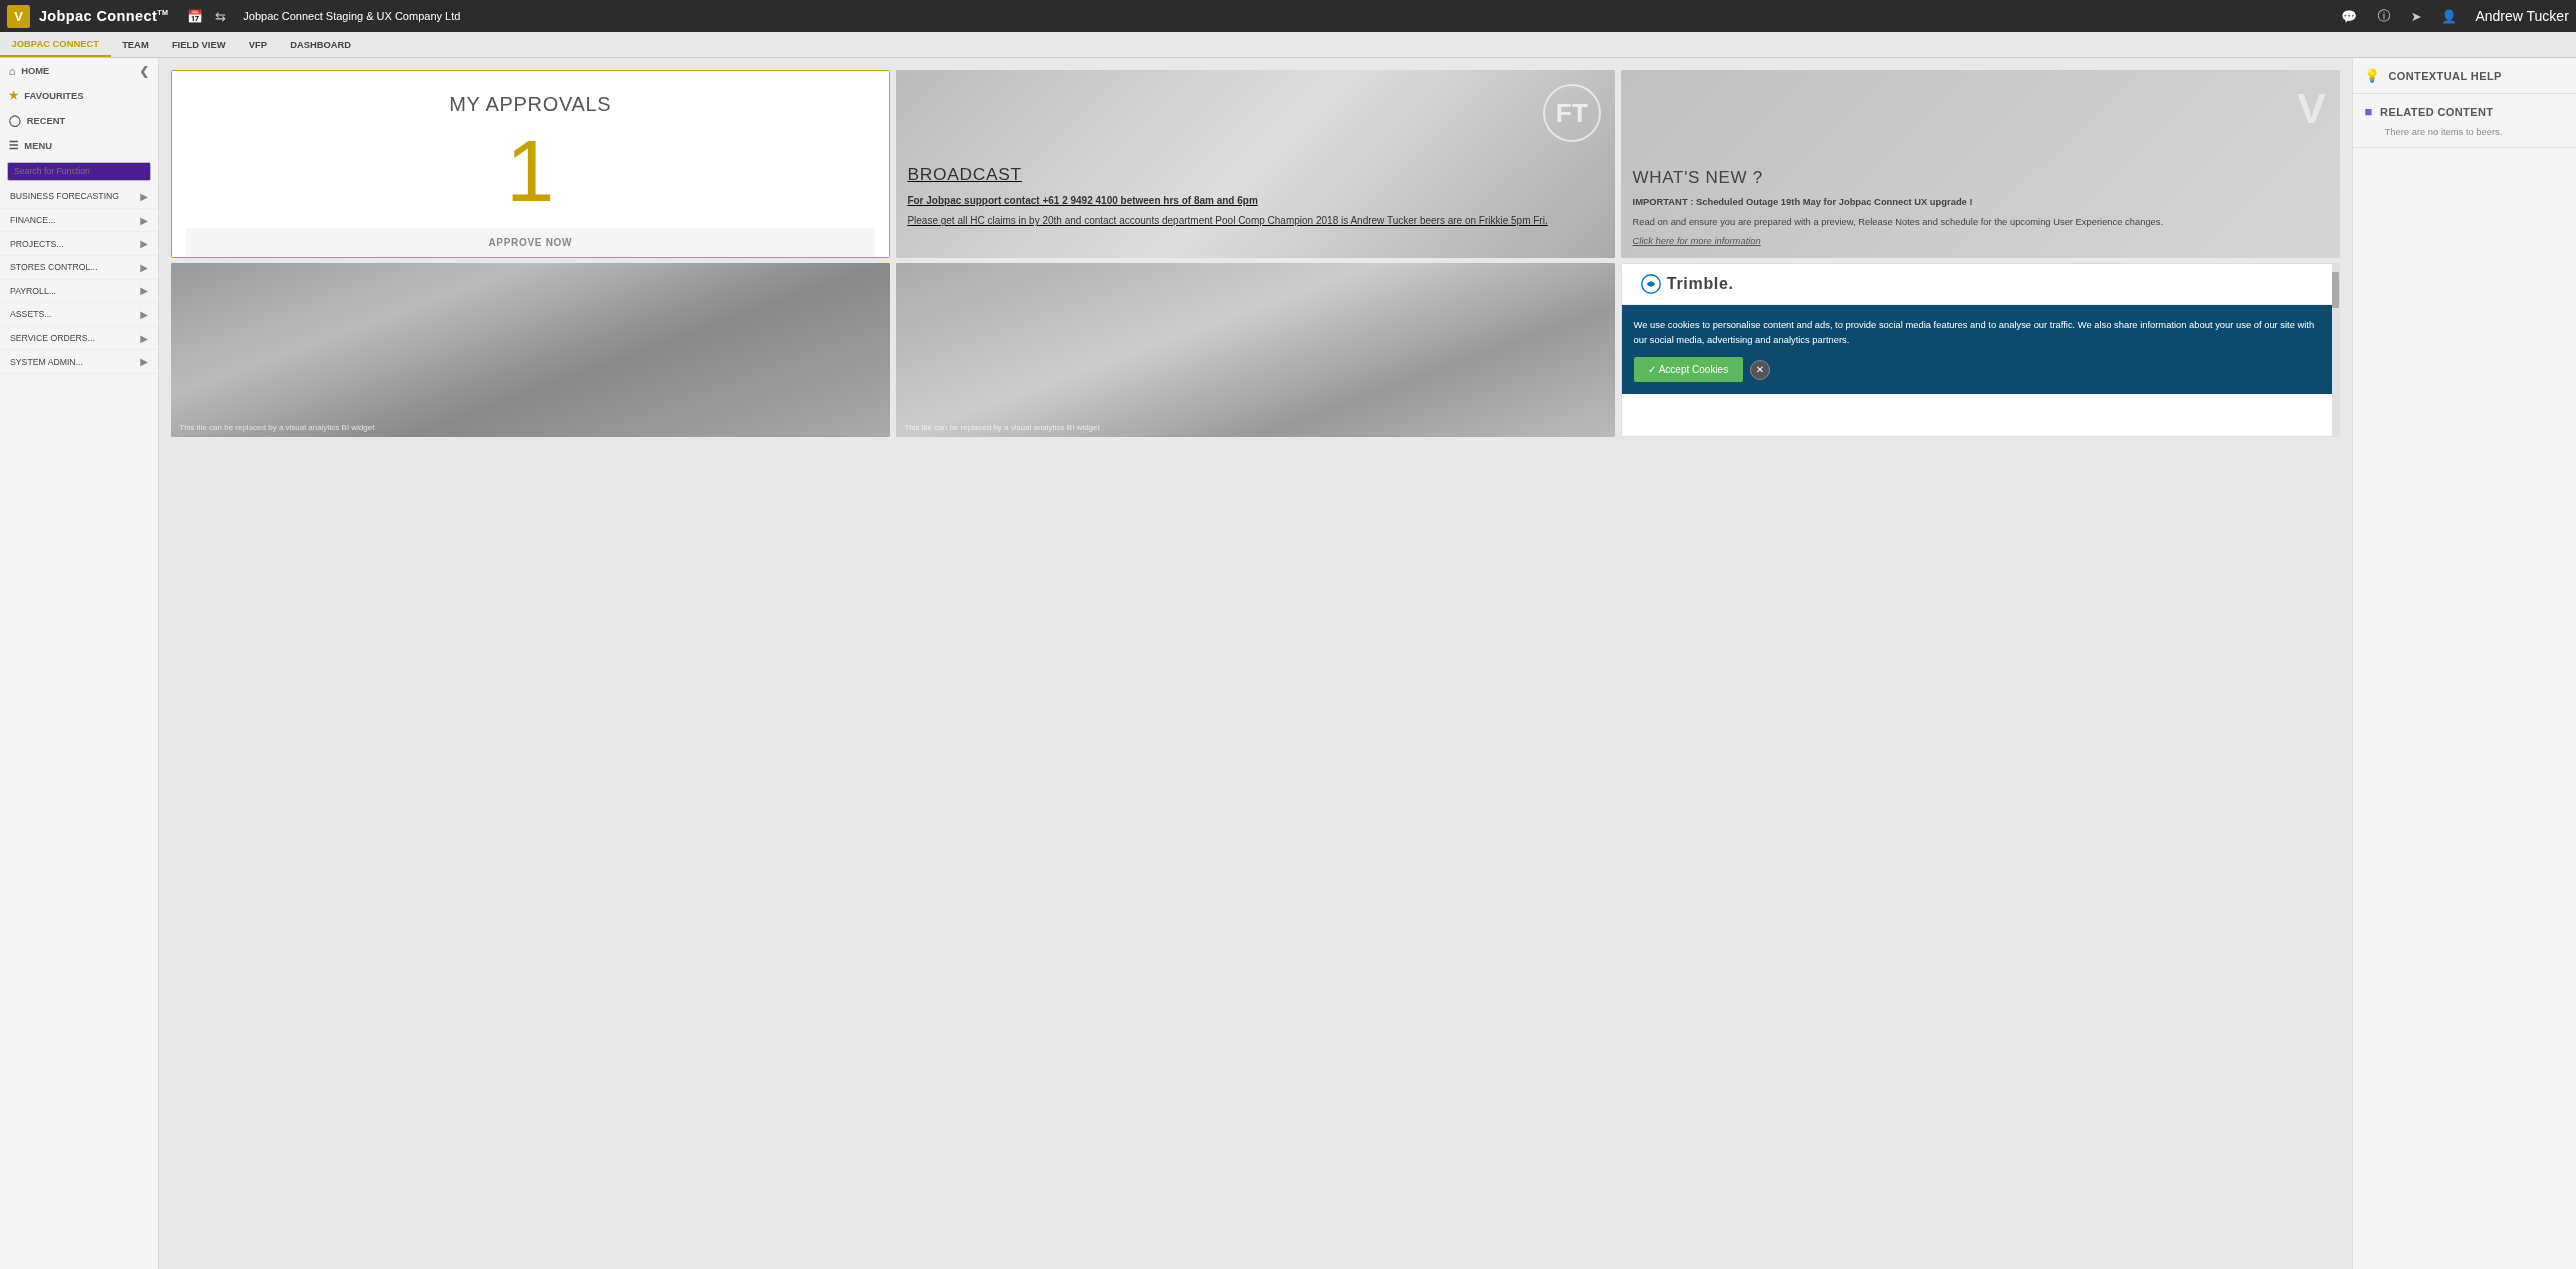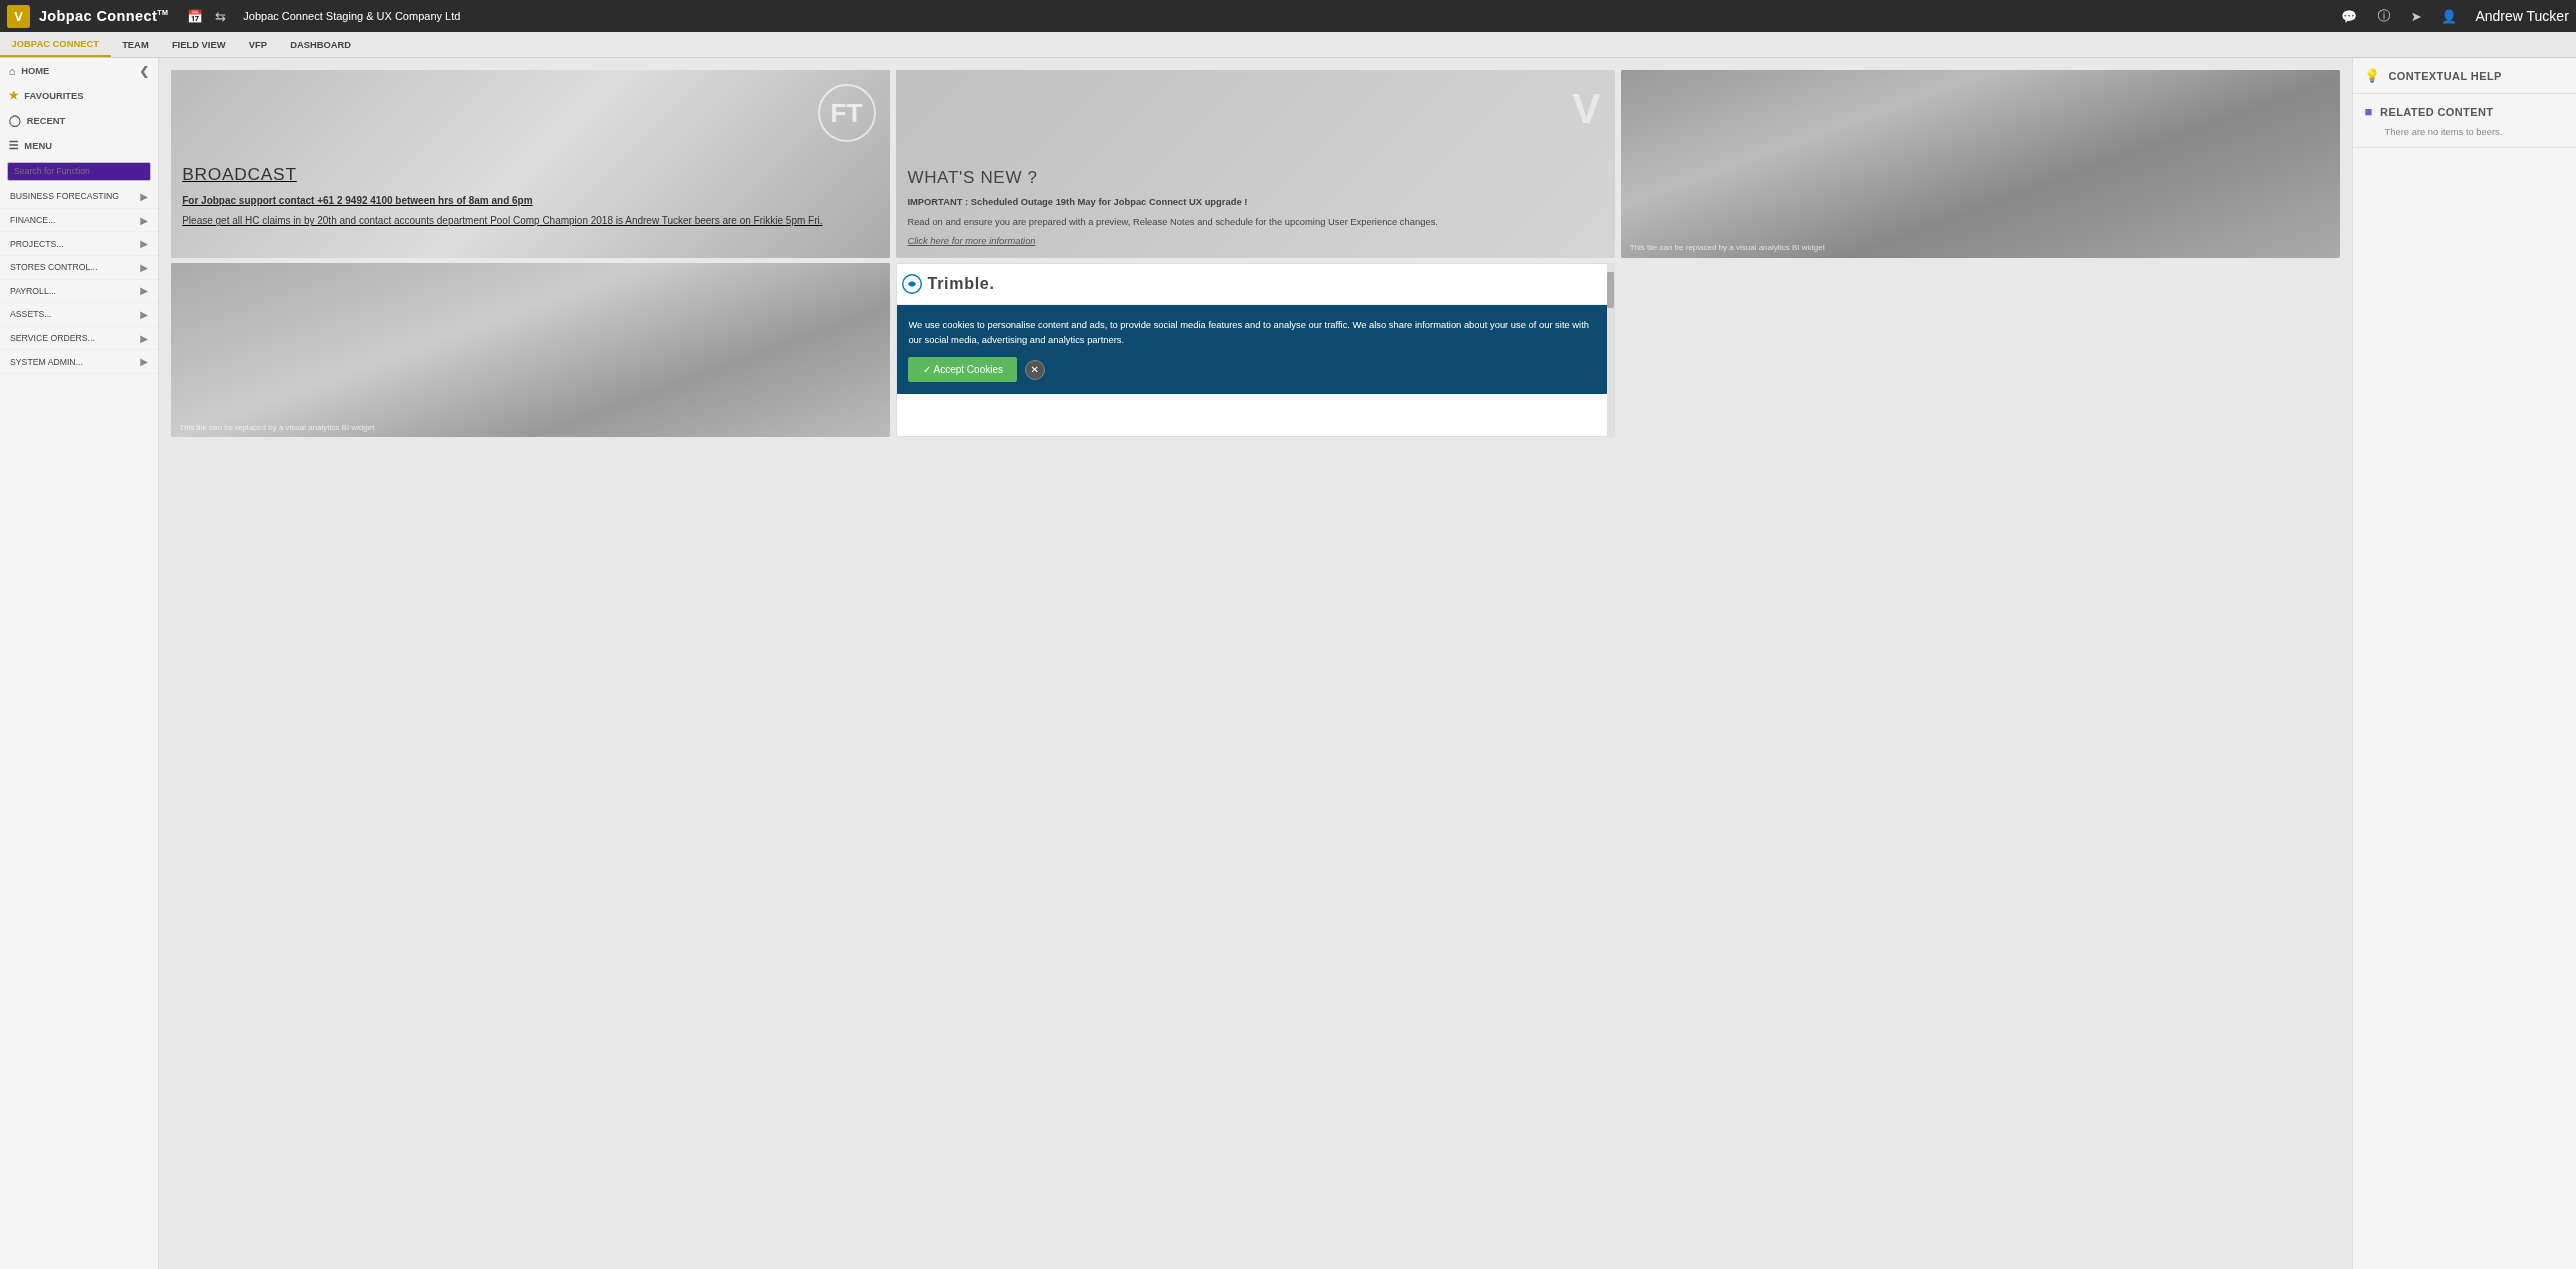--- a/index.html
+++ b/index.html
@@ -343,21 +343,21 @@
     .trimble-container {
       background: white;
       border: 0.7px solid #ddd;
       border-radius: 1.4px;
       overflow: hidden;
       min-height: 174px;
       position: relative;
     }
     .trimble-header {
       background: white;
-      padding: 10px 5px;
+      padding: 10px 19px;
       border-bottom: 0.7px solid #eee;
     }
     .trimble-logo {
       display: flex;
       align-items: center;
       gap: 5.8px;
     }
     .trimble-logo-icon {
       width: 20px;
       height: 20px;
@@ -497,20 +497,25 @@
     </div>
     <div class="sidebar-menu-item">
       <span>SYSTEM ADMIN...</span>
       <span class="arrow">▶</span>
     </div>
   </div>
 
   <div class="content-area">
     <div class="tiles-grid">
 
+      <div class="tile tile-approvals">
+        <div class="tile-approvals-title">MY APPROVALS</div>
+        <div class="tile-approvals-number">1</div>
+        <div class="tile-approvals-footer">APPROVE NOW</div>
+      </div>
 
       <div class="tile tile-broadcast">
         <div class="tile-broadcast-bg">
           <div class="tile-broadcast-icon">FT</div>
         </div>
         <div class="tile-broadcast-content">
           <div class="tile-broadcast-header">BROADCAST</div>
           <div class="tile-broadcast-text" style="font-weight:bold;">For Jobpac support contact +61 2 9492 4100 between hrs of 8am and 6pm</div>
           <div class="tile-broadcast-text" style="margin-top:5.8px;">Please get all HC claims in by 20th and contact accounts department Pool Comp Champion 2018 is Andrew Tucker beers are on Frikkie 5pm Fri.</div>
         </div>

